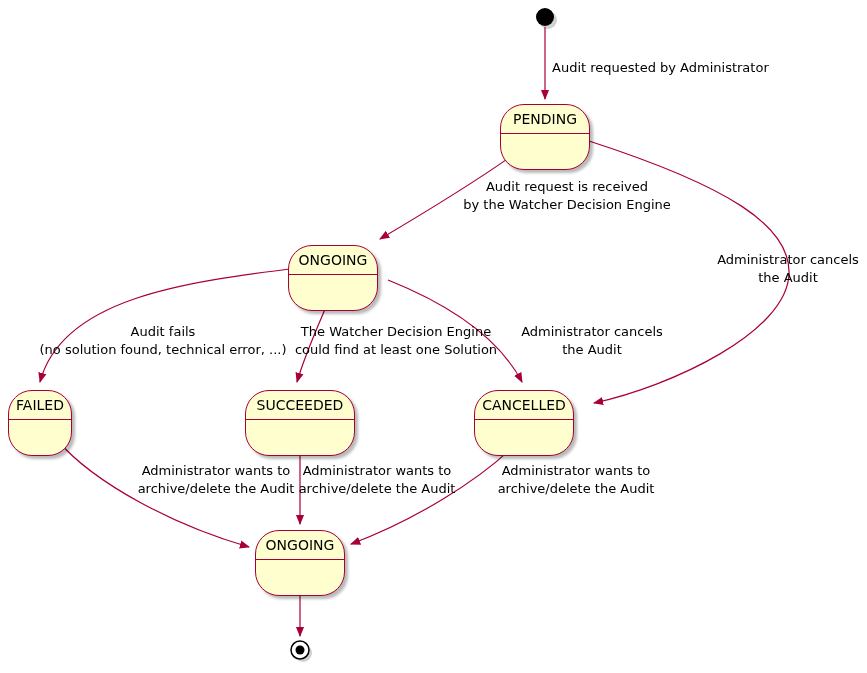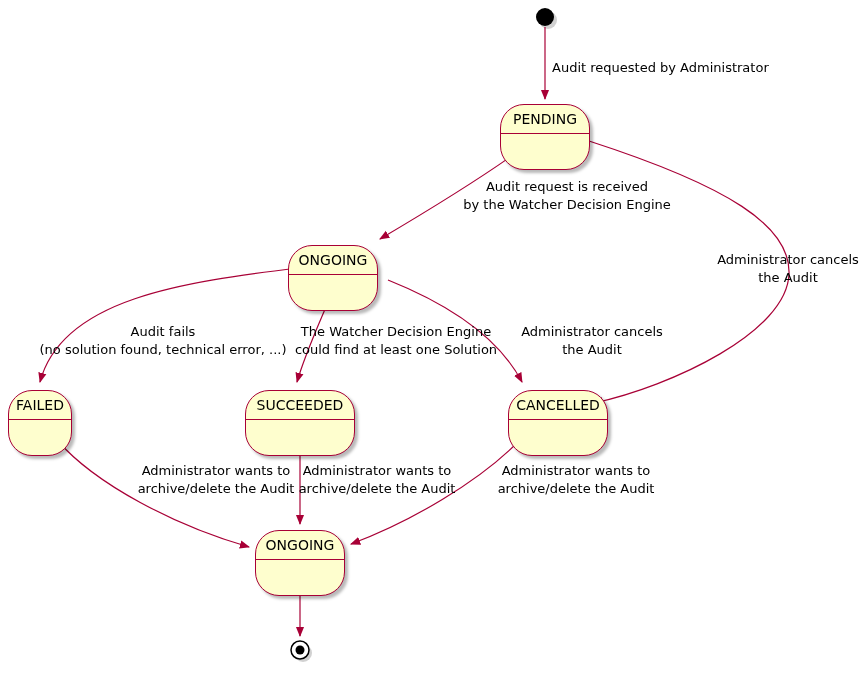--- a/index.html
+++ b/index.html
@@ -127,21 +127,21 @@
   <div class="state" style="left:245px; top:390px; width:110px;">
     <div class="state-title">SUCCEEDED</div>
     <div class="state-body"></div>
   </div>
 
   <div class="state" style="left:8px; top:390px; width:64px;">
     <div class="state-title">FAILED</div>
     <div class="state-body"></div>
   </div>
 
-  <div class="state" style="left:508px; top:390px; width:100px;">
+  <div class="state" style="left:474px; top:390px; width:100px;">
     <div class="state-title">CANCELLED</div>
     <div class="state-body"></div>
   </div>
 
   <div class="state" style="left:255px; top:530px; width:90px;">
     <div class="state-title">ONGOING</div>
     <div class="state-body"></div>
   </div>
 
 </div>

